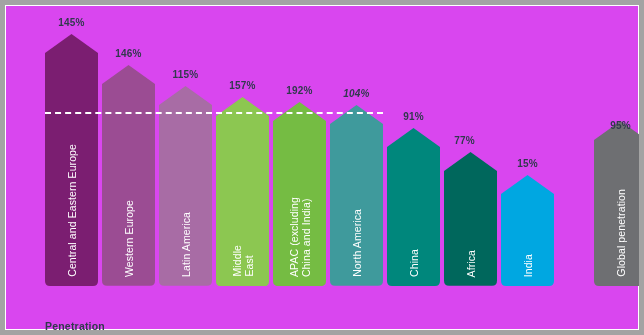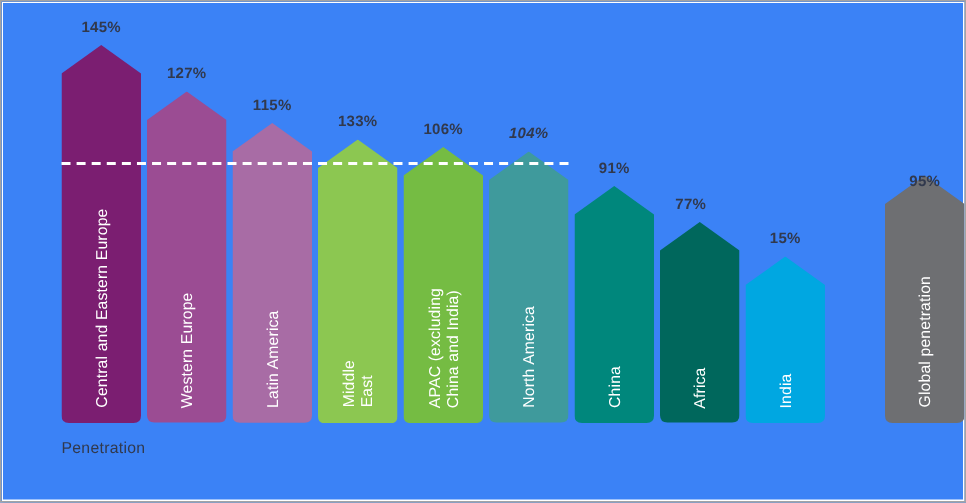--- a/index.html
+++ b/index.html
@@ -16,22 +16,22 @@
   }
 
   
   #chart-frame {
     position: absolute;
     left: 0;
     top: 0;
     width: 644px;
     height: 335px;
     box-sizing: border-box;
-    background: #3b82f6;
-    border: 1px solid #a3a3a3;
+    background: #d946ef;
+    border: 5px solid #a3a3a3;
     box-shadow: inset 0 0 0 1px #ffffff,
                 1px 1px 2px rgba(0,0,0,0.28);
     overflow: hidden;
   }
 
   
   #plot-area {
     position: absolute;
     left: 0;
     top: 0;
@@ -86,24 +86,25 @@
   #reference-line {
     position: absolute;
     height: 0;
     border-top: 2px dashed #ffffff;
   }
 
   
   #legend {
     position: absolute;
     font-size: 10.5px;
-    font-weight: normal;
+    font-weight: bold;
     color: #31394d;
     letter-spacing: 0.2px;
     white-space: nowrap;
+    margin-top: 23px;
   }
 </style>
 </head>
 <body>
 
 <div id="chart-frame">
   <div id="plot-area">
 
   <div class="bar" style="left: 40px; top: 29px; width: 53px; height: 252px;">
         <svg class="bar-shape" viewBox="0 0 53 252" preserveAspectRatio="none">
@@ -111,44 +112,44 @@
         </svg>
         <div class="bar-label"><span>Central and Eastern Europe</span></div>
       </div>
       <div class="value-label" style="left: 40px; width: 53px; top: 12px;">145%</div>
       <div class="bar" style="left: 97px; top: 60.3333px; width: 53px; height: 220.667px;">
         <svg class="bar-shape" viewBox="0 0 53 220.66666666666666" preserveAspectRatio="none">
           <path d="M 26.5 0 L 53 19 L 53 215.66666666666666 Q 53 220.66666666666666 48 220.66666666666666 L 5 220.66666666666666 Q 0 220.66666666666666 0 215.66666666666666 L 0 19 Z" fill="#9B4C93"></path>
         </svg>
         <div class="bar-label"><span>Western Europe</span></div>
       </div>
-      <div class="value-label" style="left: 97px; width: 53px; top: 43.3333px;">127%</div>
+      <div class="value-label" style="left: 97px; width: 53px; top: 43.3333px;">146%</div>
       <div class="bar" style="left: 154px; top: 81.2222px; width: 53px; height: 199.778px;">
         <svg class="bar-shape" viewBox="0 0 53 199.77777777777777" preserveAspectRatio="none">
           <path d="M 26.5 0 L 53 19 L 53 194.77777777777777 Q 53 199.77777777777777 48 199.77777777777777 L 5 199.77777777777777 Q 0 199.77777777777777 0 194.77777777777777 L 0 19 Z" fill="#A86CA5"></path>
         </svg>
         <div class="bar-label"><span>Latin America</span></div>
       </div>
       <div class="value-label" style="left: 154px; width: 53px; top: 64.2222px;">115%</div>
       <div class="bar" style="left: 211px; top: 91.6667px; width: 53px; height: 189.333px;">
         <svg class="bar-shape" viewBox="0 0 53 189.33333333333331" preserveAspectRatio="none">
           <path d="M 26.5 0 L 53 19 L 53 184.33333333333331 Q 53 189.33333333333331 48 189.33333333333331 L 5 189.33333333333331 Q 0 189.33333333333331 0 184.33333333333331 L 0 19 Z" fill="#8CC751"></path>
         </svg>
         <div class="bar-label"><span>Middle
 East</span></div>
       </div>
-      <div class="value-label" style="left: 211px; width: 53px; top: 74.6667px;">133%</div>
+      <div class="value-label" style="left: 211px; width: 53px; top: 74.6667px;">157%</div>
       <div class="bar" style="left: 268px; top: 96.8889px; width: 53px; height: 184.111px;">
         <svg class="bar-shape" viewBox="0 0 53 184.11111111111111" preserveAspectRatio="none">
           <path d="M 26.5 0 L 53 19 L 53 179.11111111111111 Q 53 184.11111111111111 48 184.11111111111111 L 5 184.11111111111111 Q 0 184.11111111111111 0 179.11111111111111 L 0 19 Z" fill="#75BC43"></path>
         </svg>
         <div class="bar-label"><span>APAC (excluding
 China and India)</span></div>
       </div>
-      <div class="value-label" style="left: 268px; width: 53px; top: 79.8889px;">106%</div>
+      <div class="value-label" style="left: 268px; width: 53px; top: 79.8889px;">192%</div>
       <div class="bar" style="left: 325px; top: 100.37px; width: 53px; height: 180.63px;">
         <svg class="bar-shape" viewBox="0 0 53 180.62962962962962" preserveAspectRatio="none">
           <path d="M 26.5 0 L 53 19 L 53 175.62962962962962 Q 53 180.62962962962962 48 180.62962962962962 L 5 180.62962962962962 Q 0 180.62962962962962 0 175.62962962962962 L 0 19 Z" fill="#3F9A9C"></path>
         </svg>
         <div class="bar-label"><span>North America</span></div>
       </div>
       <div class="value-label" style="left: 325px; width: 53px; top: 83.3704px; font-style: italic;">104%</div>
       <div class="bar" style="left: 382px; top: 123px; width: 53px; height: 158px;">
         <svg class="bar-shape" viewBox="0 0 53 158" preserveAspectRatio="none">
           <path d="M 26.5 0 L 53 19 L 53 153 Q 53 158 48 158 L 5 158 Q 0 158 0 153 L 0 19 Z" fill="#00877C"></path>

